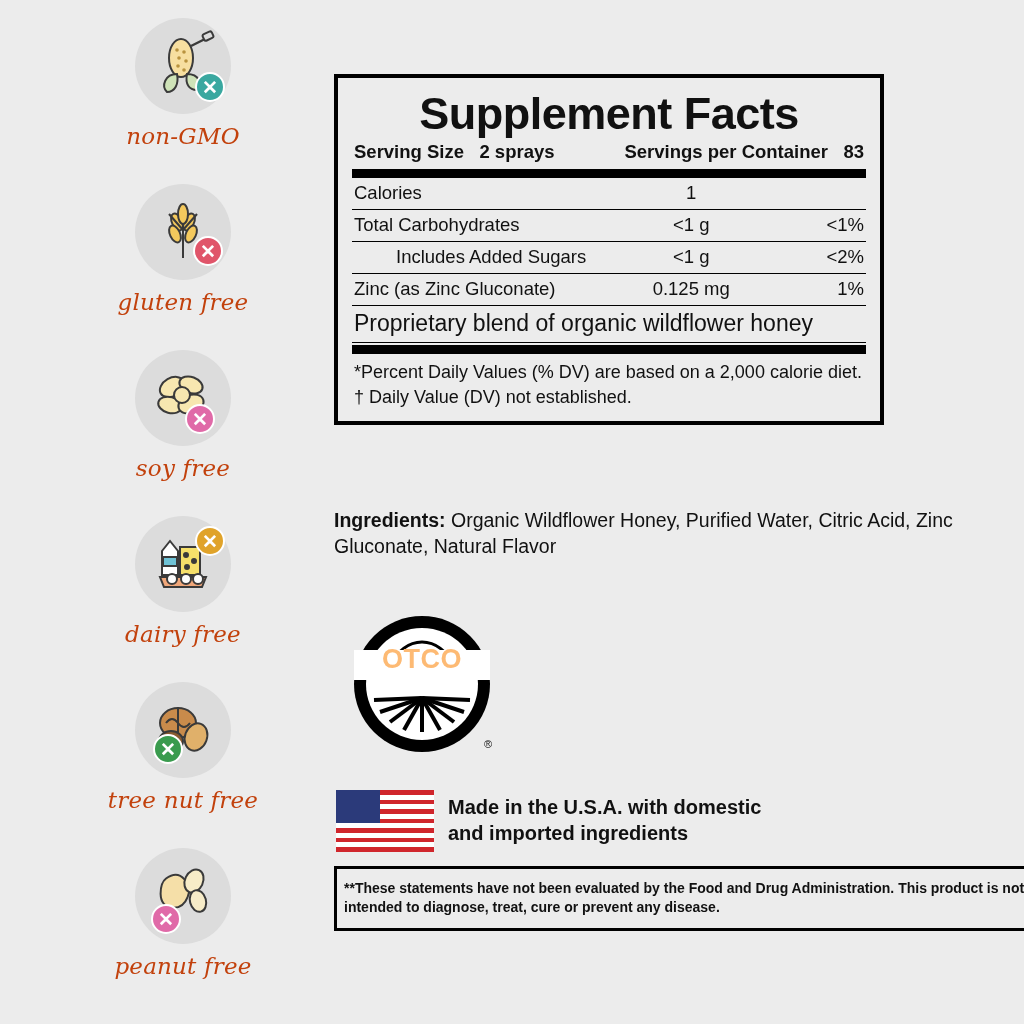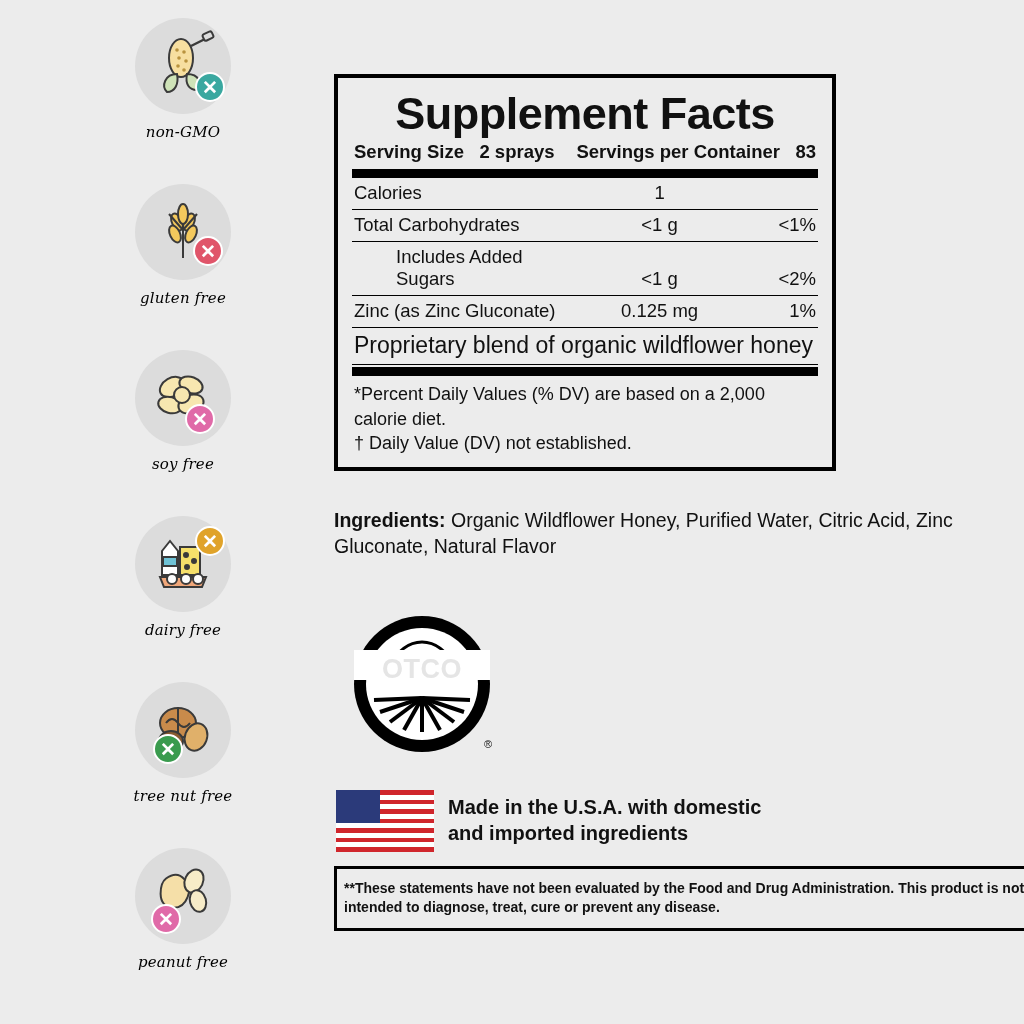--- a/index.html
+++ b/index.html
@@ -40,41 +40,41 @@
     background: #dcdcdc;
     position: relative;
     display: flex;
     align-items: center;
     justify-content: center;
   }
   .badge-label {
     margin-top: 9px;
     font-family: "DejaVu Serif", serif;
     font-style: italic;
-    font-size: 15px;
-    color: #000000;
+    font-size: 23px;
+    color: #c2410c;
     letter-spacing: .2px;
   }
   .no-mark {
     position: absolute;
     width: 30px; height: 30px;
     border-radius: 50%;
     display: flex; align-items: center; justify-content: center;
     color: #fff;
     font-size: 19px;
     line-height: 1;
     font-weight: bold;
     border: 2px solid #fff;
   }
 
   
   .facts {
     position: absolute;
     left: 334px; top: 74px;
-    width: 502px;
+    width: 550px;
     background: #ececec;
     border: 4px solid #000;
     padding: 10px 14px 12px 14px;
   }
   .facts-title {
     font-family: "Liberation Sans", sans-serif;
     font-weight: bold;
     font-size: 45px;
     line-height: 1.05;
     letter-spacing: -0.5px;
@@ -156,27 +156,27 @@
   .otco-inner {
     position: absolute;
     top: 12px; left: 12px;
     width: 112px; height: 112px;
     border-radius: 50%;
     background: #fff;
     overflow: hidden;
   }
   .otco-word {
     position: absolute;
-    left: 0; right: 0; top: 38px;
+    left: 0; right: 0; top: 28px;
     text-align: center;
     font-family: "Liberation Sans", sans-serif;
     font-weight: bold;
     font-size: 27px;
     letter-spacing: .5px;
-    color: #e5e5e5;
+    color: #fdba74;
     z-index: 3;
   }
   .otco-band {
     position: absolute;
     left: 0; right: 0; top: 34px; height: 30px;
     background: #fff; z-index: 2;
   }
   .otco-reg {
     position: absolute;
     right: -2px; bottom: 2px;

